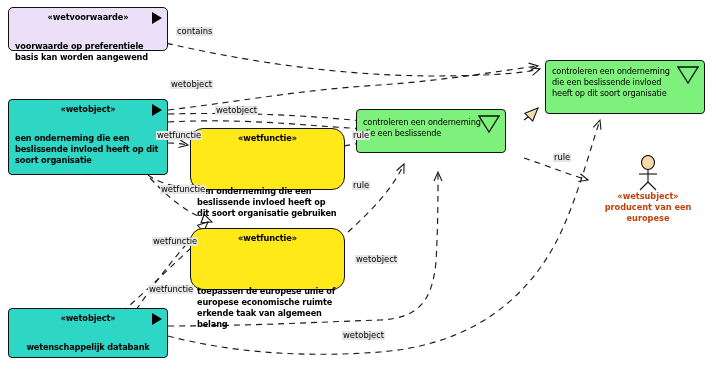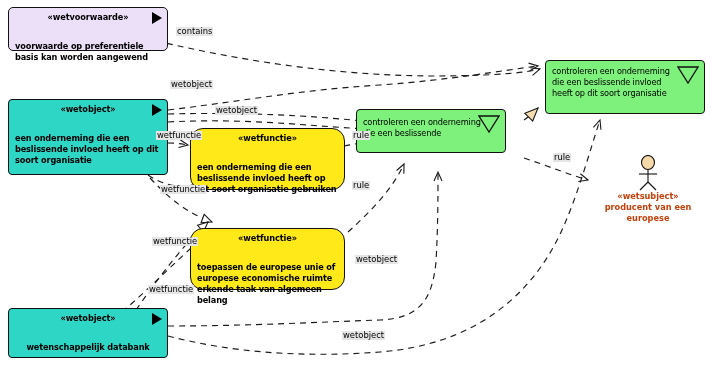--- a/index.html
+++ b/index.html
@@ -49,21 +49,21 @@
   }
   .node.plain .ntitle{
     font-weight:normal;
     margin-top:0;
     font-size:8.2px;
   }
 
   
   .lilac{ background:#ece0f8; border-radius:5px; }
   .cyan { background:#2ed6c6; border-radius:4px; }
-  .yellow{ background:#ffe919; border-radius:13px; }
+  .yellow{ background:#ffe919; border-radius:13px;gap:24px; }
   .green{ background:#7ef07c; border-radius:4px; }
 
   
   .marker{
     position:absolute;
     right:5px;
     top:4px;
     width:0;height:0;
     line-height:0;
   }

